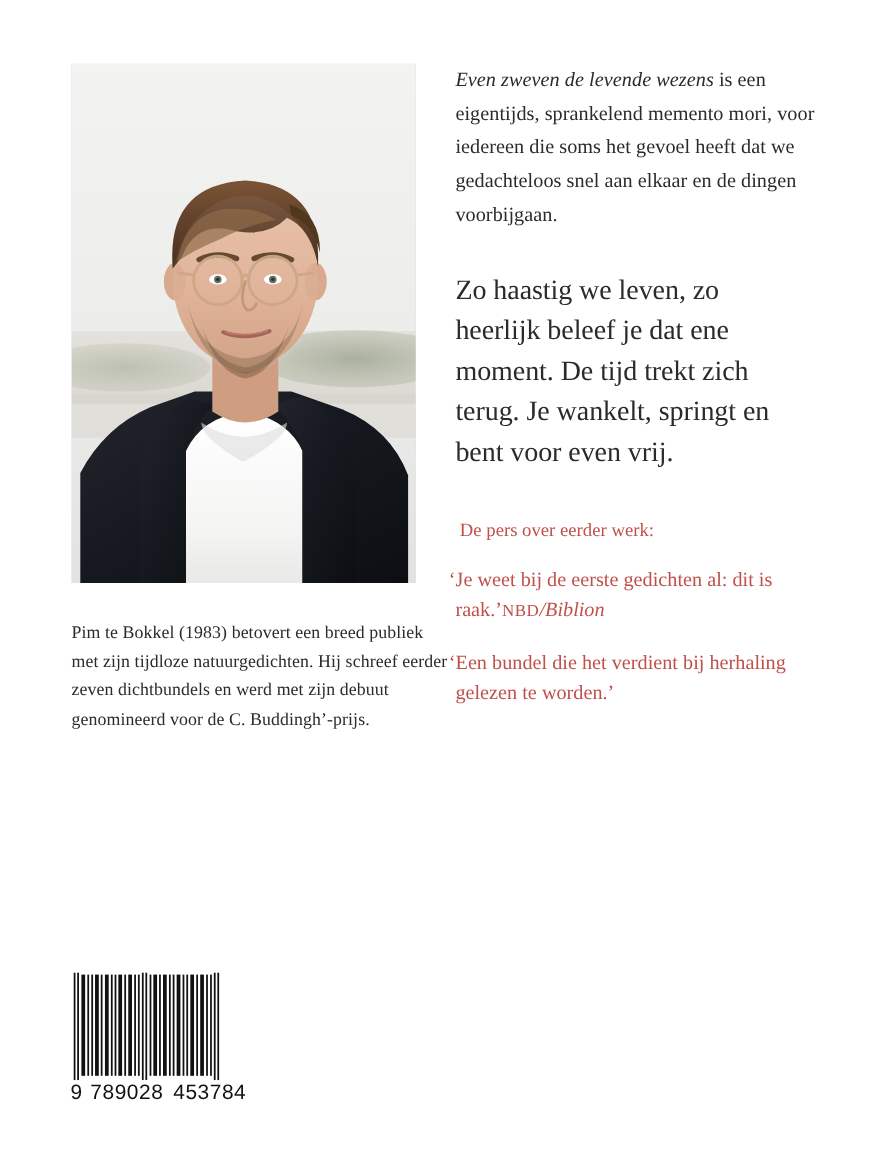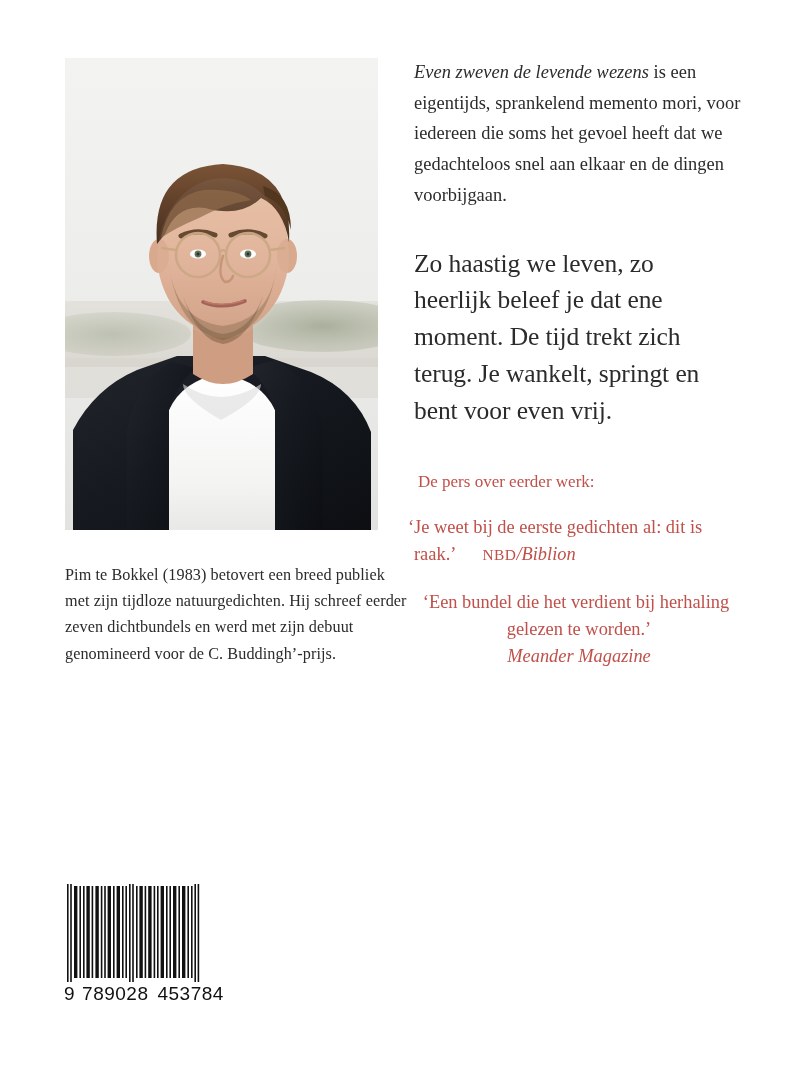--- a/index.html
+++ b/index.html
@@ -92,29 +92,28 @@
     margin: 0 0 19px 0;
     color: #c0504a;
   }
   .press-quote {
     font-size: 18.4px;
     line-height: 1.47;
     margin: 0 0 21px 0;
     color: #c0504a;
     text-indent: -6px;
   }
-  .press-quote:last-child { margin-bottom: 0; text-align: center; }
+  .press-quote:last-child { margin-bottom: 0; }
   .press-quote .src {
     font-style: italic;
   }
   .press-quote .src-smallcaps {
     font-style: normal;
     font-size: 0.84em;
     letter-spacing: 0.03em;
-    margin-left: 26px;
   }
   .press-quote .srcline {
     display: block;
     text-indent: 0;
     padding-left: 0;
   }
 
   
   .barcode-block {
     position: absolute;
@@ -261,21 +260,21 @@
     <p class="blurb"><span class="title-italic">Even zweven de levende wezens</span><span> is een eigentijds, sprankelend memento mori, voor iedereen die soms het gevoel heeft dat we gedachteloos snel aan elkaar en de dingen voorbijgaan.</span></p>
 
     <p class="pullquote">Zo haastig we leven, zo heerlijk beleef je dat ene moment. De tijd trekt zich terug. Je wankelt, springt en bent voor even vrij.</p>
 
     <div class="press">
       <p class="press-heading">De pers over eerder werk:</p>
 
       <p class="press-quote"><span>‘Je weet bij de eerste gedichten al: dit is raak.’</span><span class="src src-smallcaps">NBD</span><span class="src">/Biblion</span></p>
 
 
-      <p class="press-quote"><span>‘Een bundel die het verdient bij herhaling gelezen te worden.’</span><span class="src srcline">Meander Magazine</span></p>
+      <p class="press-quote"><span>‘Een bundel die het verdient bij herhaling gelezen te worden.’</span></p>
     </div>
   </div>
 
   <div class="barcode-block">
     <svg class="barcode-bars" viewBox="0 0 140 98" preserveAspectRatio="none" aria-hidden="true">
       <rect x="0" y="0" width="140" height="98" fill="#ffffff"></rect>
       <g fill="#111111">
         <rect x="3" y="0" width="1.6" height="98"></rect>
         <rect x="6.2" y="0" width="1.6" height="98"></rect>
         <rect x="10" y="2" width="3.4" height="92"></rect>

